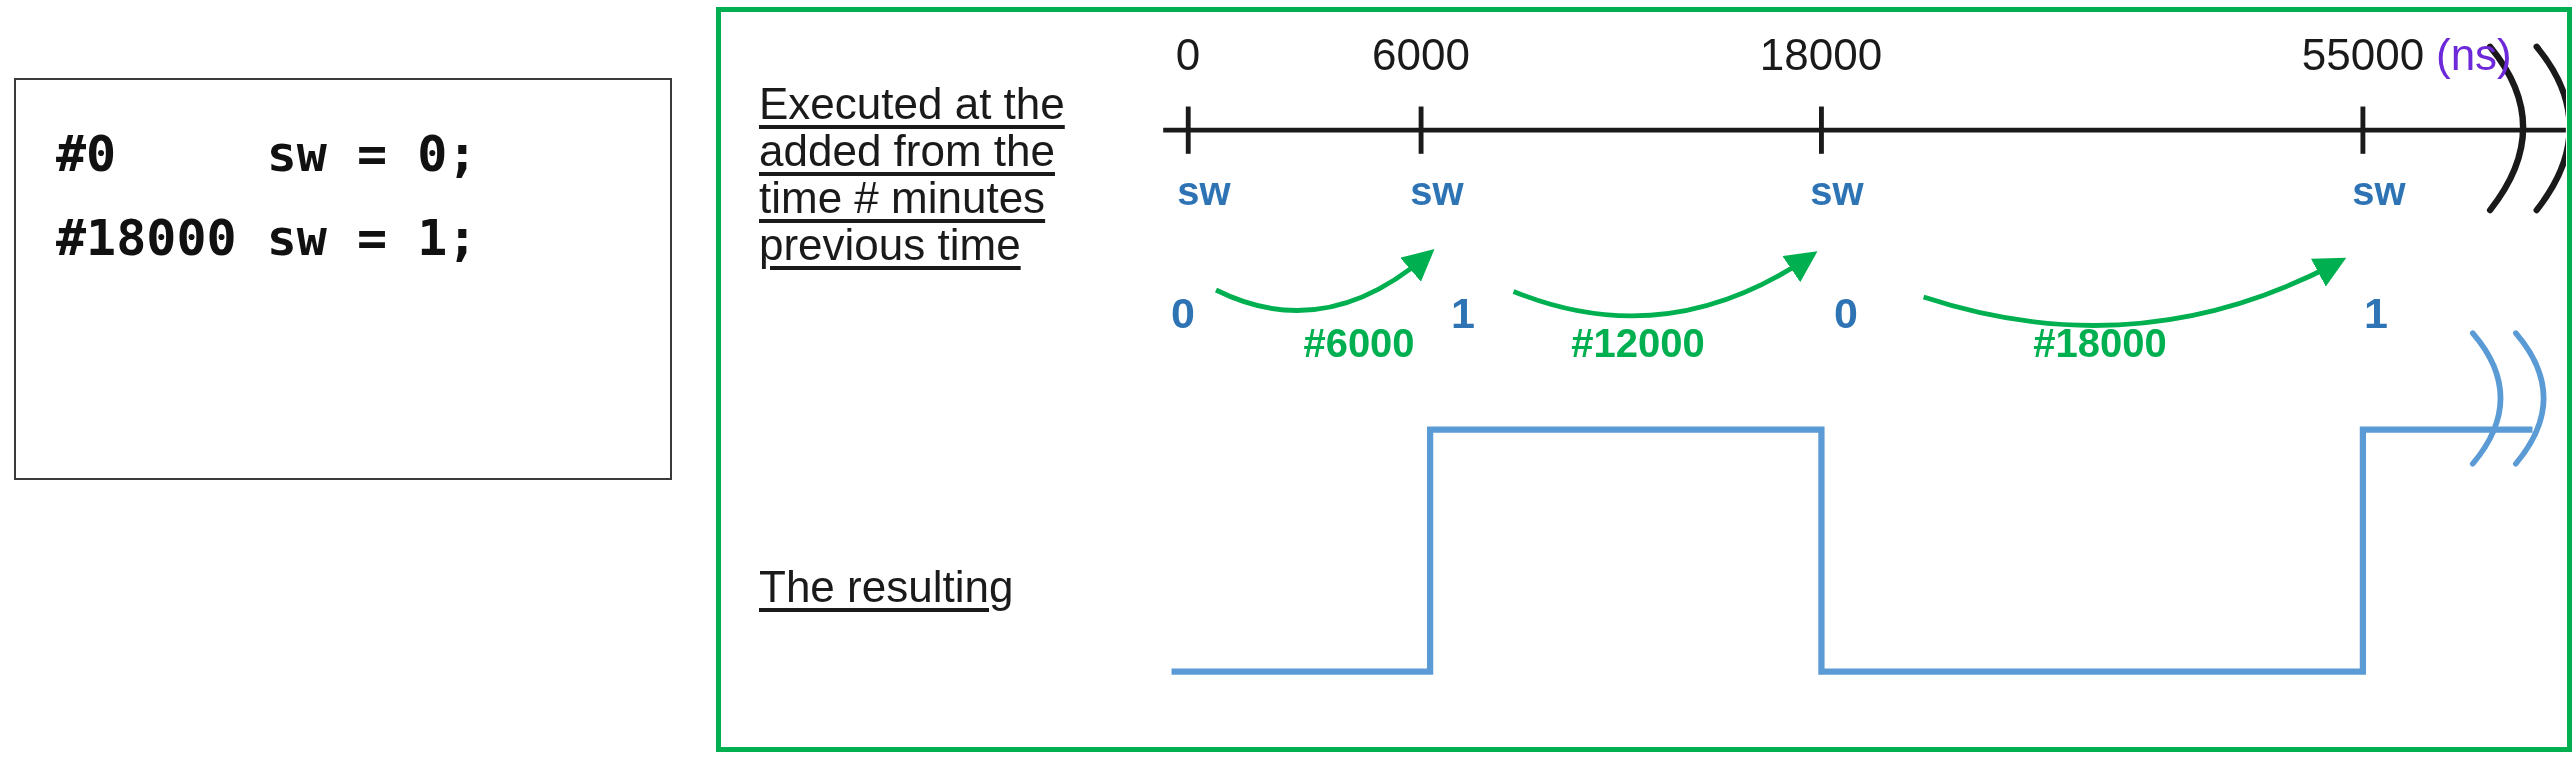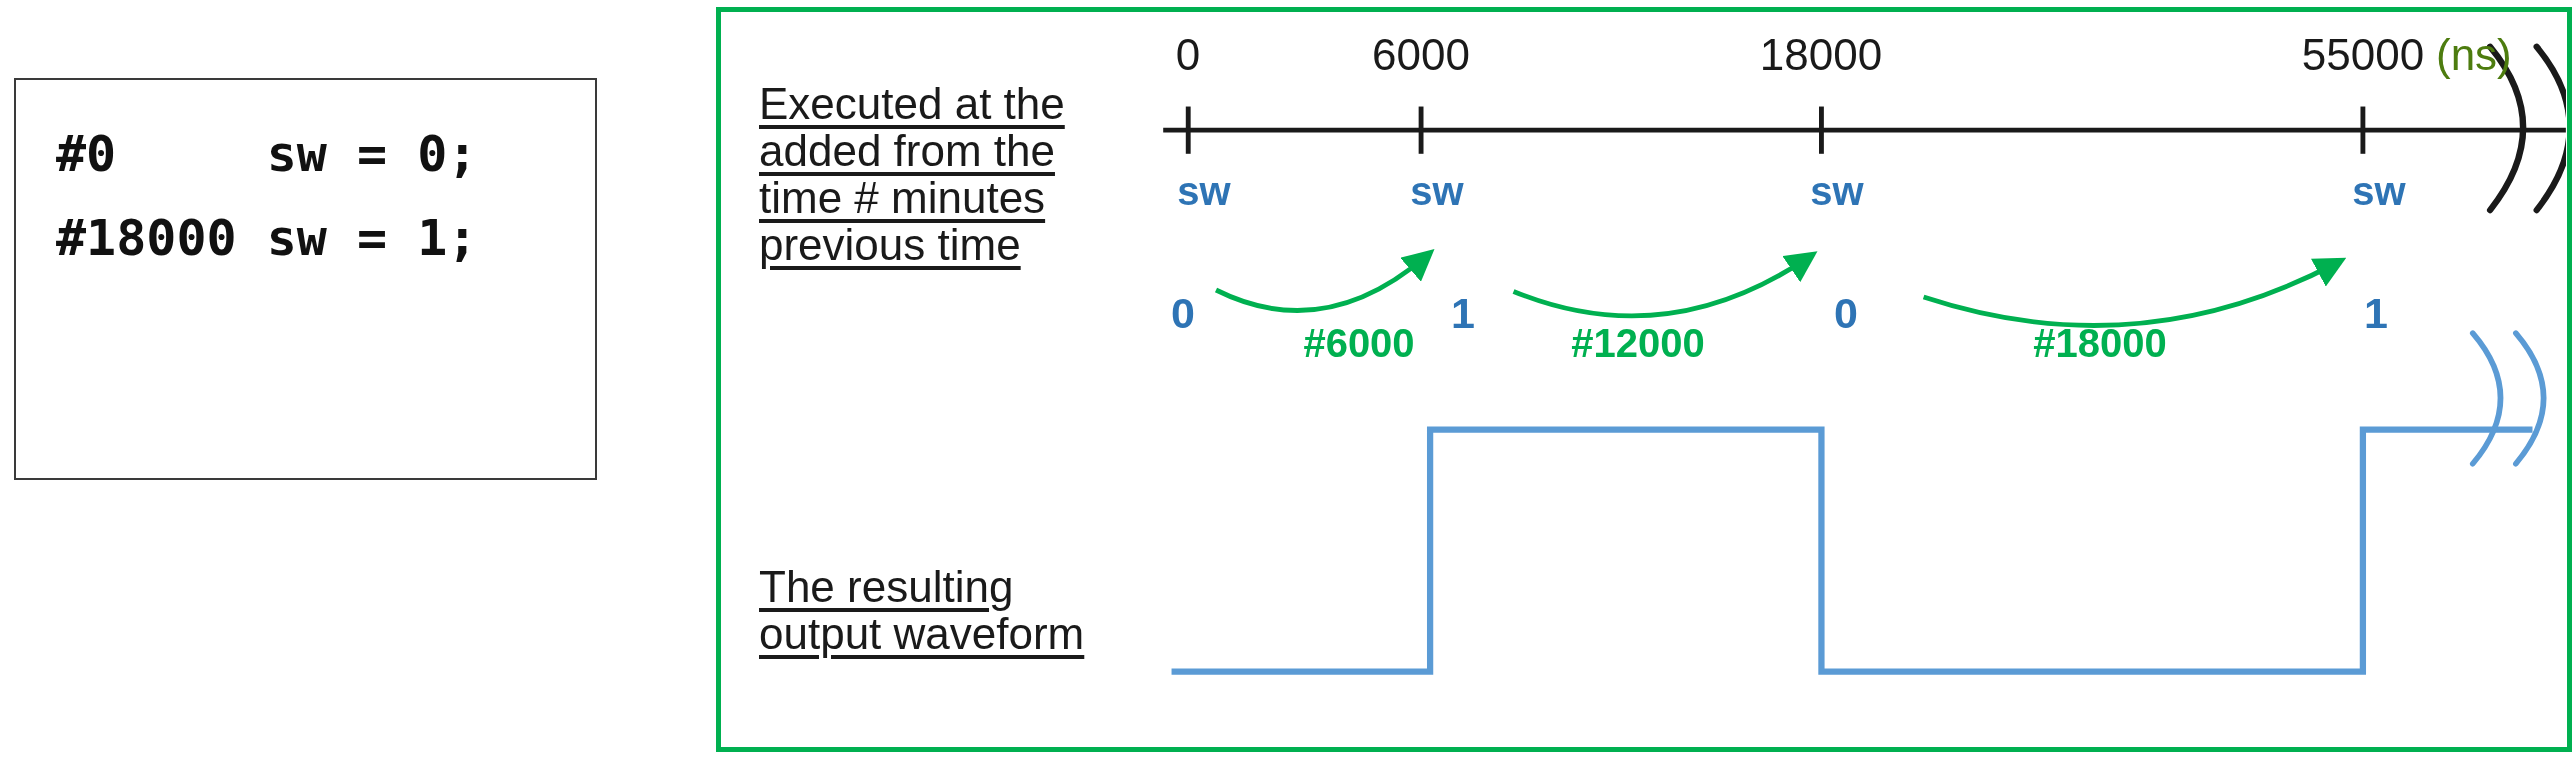--- a/index.html
+++ b/index.html
@@ -14,21 +14,21 @@
     height: 758px;
     background: #ffffff;
     overflow: hidden;
   }
 
   
   .code-box {
     position: absolute;
     left: 14px;
     top: 78px;
-    width: 583px;
+    width: 658px;
     height: 402px;
     border: 2.8px solid #3a3a3a;
     box-sizing: border-box;
     padding: 32px 40px;
     background: #ffffff;
   }
   .code-line {
     font-family: "DejaVu Sans Mono", "Liberation Mono", monospace;
     font-size: 50px;
     font-weight: 700;
@@ -63,21 +63,21 @@
     font-weight: 400;
     color: #1a1a1a;
     white-space: nowrap;
   }
   .unit-label {
     position: absolute;
     top: 18px;
     left: 1715px;
     font-size: 44px;
     font-weight: 400;
-    color: #4d7c0f;
+    color: #6d28d9;
     white-space: nowrap;
   }
   .sw-label {
     position: absolute;
     top: 157px;
     transform: translateX(-50%);
     font-size: 40px;
     font-weight: 600;
     color: #2E74B5;
     margin-left: 16px;
@@ -174,18 +174,17 @@
 
     <div class="note note-top">
       <div>Executed at the</div>
       <div>added from the</div>
       <div>time # minutes</div>
       <div>previous time</div>
     </div>
 
     <div class="note note-bottom">
       <div>The resulting</div>
-      <div>output waveform</div>
     </div>
 
   </div>
 </div>
 
 
 </body></html>

